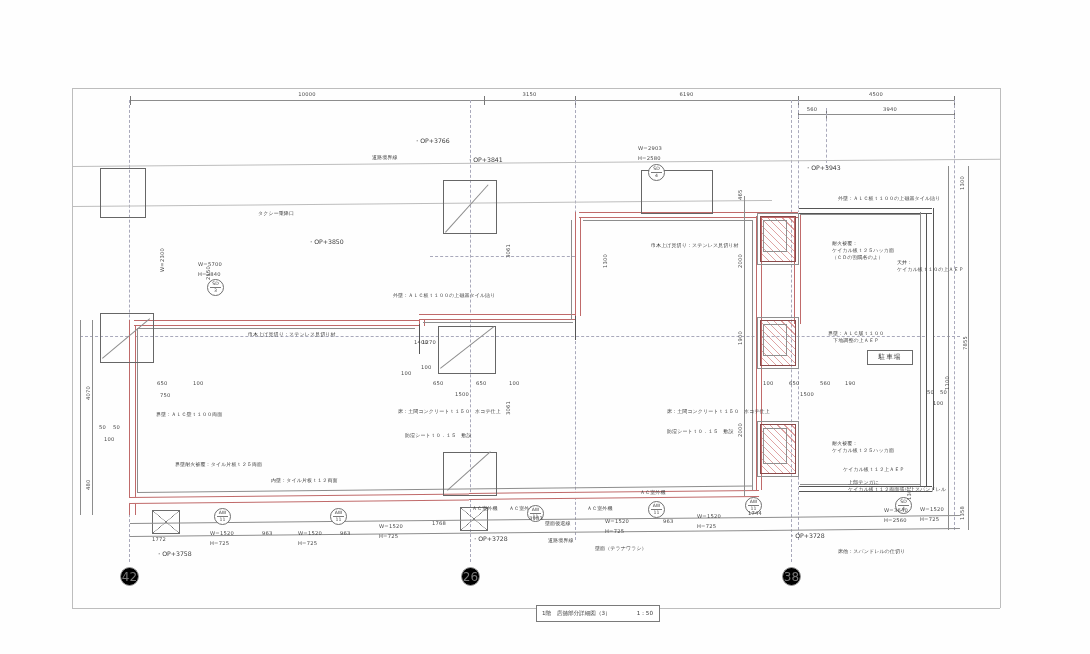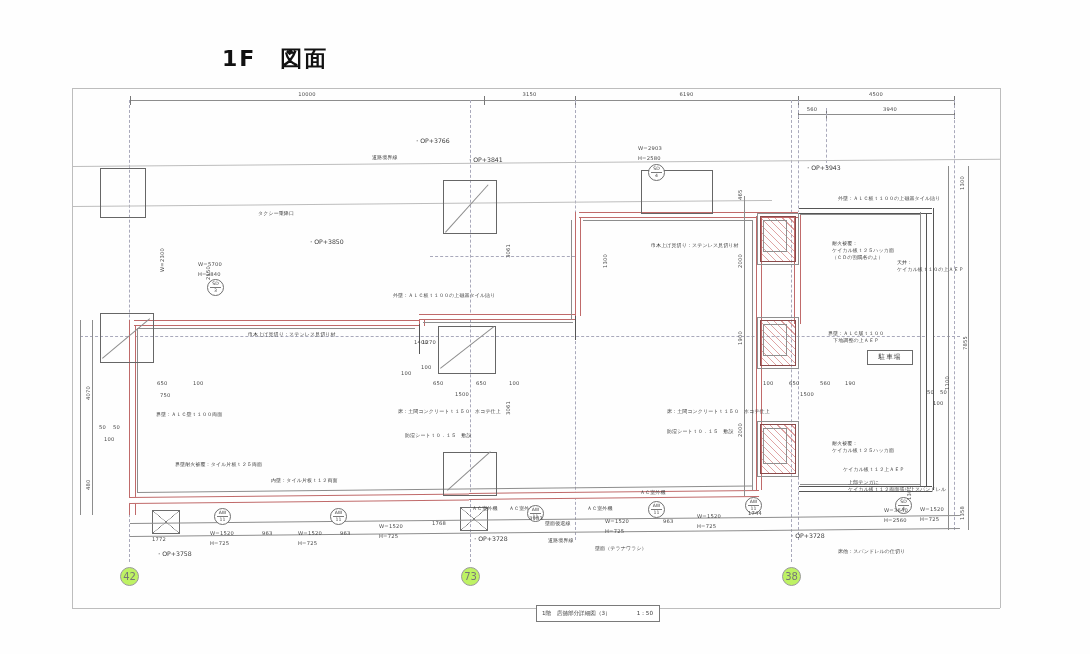--- a/index.html
+++ b/index.html
@@ -55,21 +55,21 @@
   
   .bub{
     position:absolute;border:1px solid #6f6f6f;border-radius:50%;
     display:flex;flex-direction:column;align-items:center;justify-content:center;
     font-size:4.6px;color:#434343;background:#fff;line-height:1.05;
   }
   .bub .ln{display:block;width:100%;text-align:center;}
   .bub .sep{width:78%;border-top:1px solid #7a7a7a;margin:.5px 0;}
   .gridbub{
     position:absolute;width:17px;height:17px;border:1px solid #9a9a9a;border-radius:50%;
-    display:flex;align-items:center;justify-content:center;font-size:10px;color:#777;background:#bef264;
+    display:flex;align-items:center;justify-content:center;font-size:12px;color:#777;background:#000000;
   }
 
   
   .boxlabel{
     position:absolute;border:1px solid #6b6b6b;background:#fff;
     display:flex;align-items:center;justify-content:center;
     font-size:6.6px;color:#2f2f2f;letter-spacing:1px;
   }
   #titleblock{
     position:absolute;left:536px;top:605px;width:122px;height:15px;
@@ -88,21 +88,20 @@
     content:"";position:absolute;left:0;top:0;width:100%;height:100%;
   }
   .xbox:before{background:linear-gradient(to top right,transparent calc(50% - .5px),#6d6d6d 50%,transparent calc(50% + .5px));}
   .xbox:after{background:linear-gradient(to bottom right,transparent calc(50% - .5px),#6d6d6d 50%,transparent calc(50% + .5px));}
 </style>
 </head>
 <body>
 
 <div id="sheet">
 
-  <div id="title">1F　図面</div>
 
   <div class="vl faint" style="left:72px;top:88px;height:520px;"></div>
   <div class="vl faint" style="left:1000px;top:88px;height:520px;"></div>
   <div class="hl faint" style="left:72px;top:88px;width:928px;"></div>
   <div class="hl faint" style="left:72px;top:608px;width:928px;"></div>
 
   <div class="hl thin" style="left:130px;top:100px;width:824px;"></div>
   <div id="topdims">
       <div class="t dim" style="left:297px;top:92px;width:20px;text-align:center;">10000</div>
       <div class="tick" style="left:130px;top:96px;height:9px;"></div>
@@ -363,21 +362,21 @@
       <div class="t dim vert" style="left:963px;top:350px;">7855</div>
       <div class="t dim vert" style="left:945px;top:390px;">1100</div>
       <div class="t dim vert" style="left:960px;top:520px;">1358</div>
       <div class="t dim vert" style="left:907px;top:500px;">1300</div>
     </div>
   <div id="roomlabels">
       <div class="boxlabel" style="left:867px;top:350px;width:44px;height:13px;">駐車場</div>
     </div>
   <div id="gridbubbles">
       <div class="gridbub" style="left:120px;top:567px;">42</div>
-      <div class="gridbub" style="left:461px;top:567px;">73</div>
+      <div class="gridbub" style="left:461px;top:567px;">26</div>
       <div class="gridbub" style="left:782px;top:567px;">38</div>
     </div>
 
   <div id="titleblock">
     <span class="tb-name">1階　店舗部分詳細図（3）</span>
     <span class="tb-scale">1：50</span>
   </div>
 
 </div>
 

